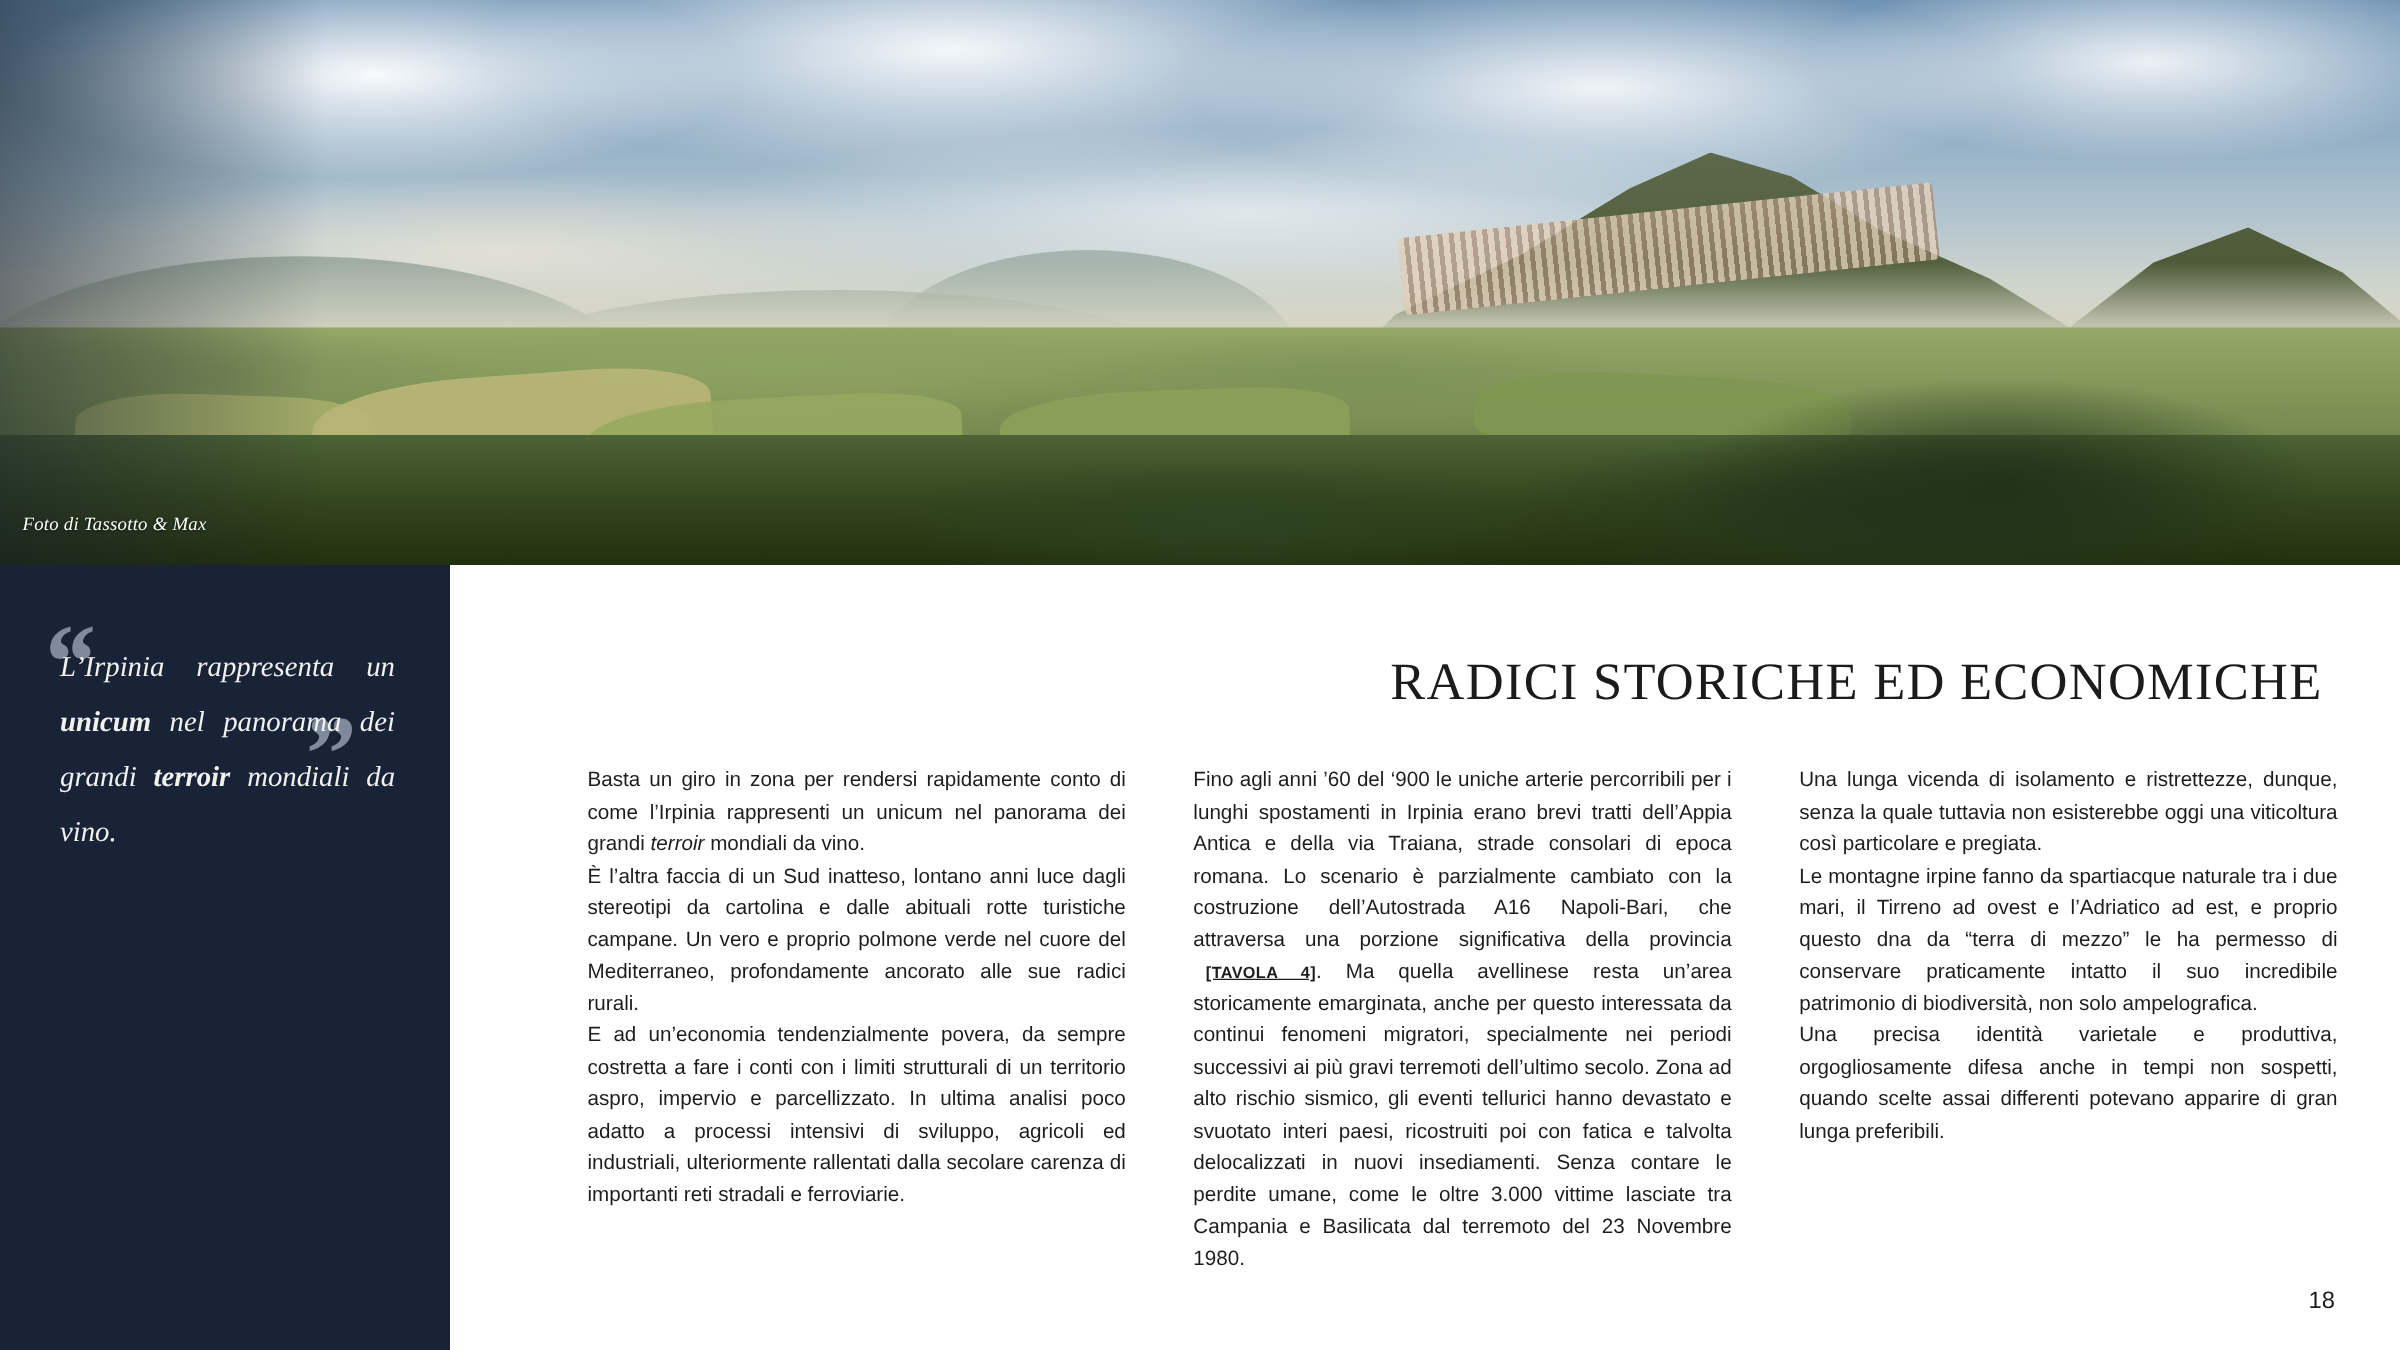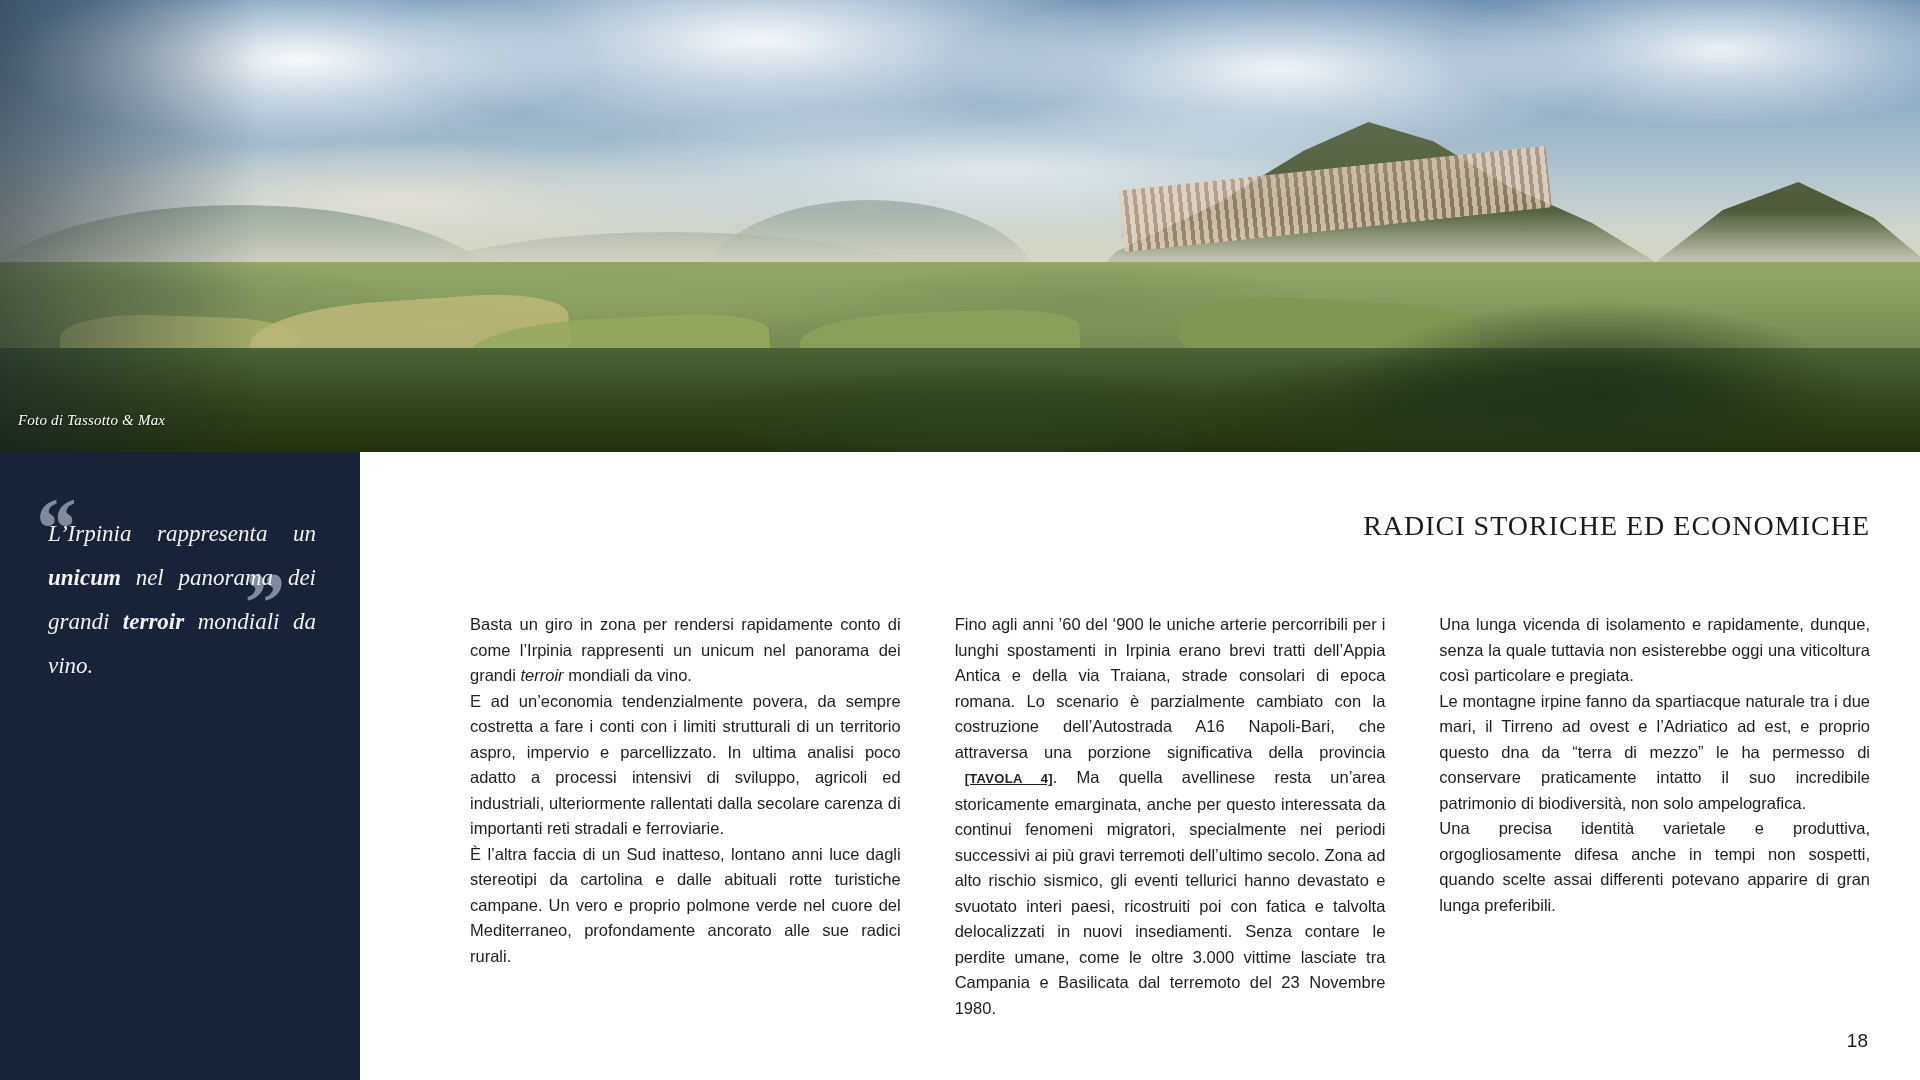--- a/index.html
+++ b/index.html
@@ -184,25 +184,25 @@
     top: 452px;
     width: 1560px;
     height: 628px;
     background: #ffffff;
   }
   .article-title {
     position: absolute;
     right: 50px;
     top: 58px;
     font-family: "Liberation Serif", serif;
-    font-size: 28px;
+    font-size: 42px;
     letter-spacing: 1px;
     color: #1b1b1b;
     font-weight: normal;
-    margin: 0;
+    margin: 12px;
     white-space: nowrap;
   }
   .columns {
     position: absolute;
     left: 110px;
     top: 160px;
     width: 1400px;
     display: flex;
     gap: 54px;
   }
@@ -264,30 +264,30 @@
     <div class="quote-text"><span>L’Irpinia rappresenta un </span><b>unicum</b><span> nel panorama dei grandi </span><b>terroir</b><span> mondiali da vino.</span></div>
   </div>
 
   <div class="article">
     <h1 class="article-title">RADICI STORICHE ED ECONOMICHE</h1>
 
     <div class="columns">
 
       <div class="col">
         <p><span>Basta un giro in zona per rendersi rapidamente conto di come l’Irpinia rappresenti un unicum nel panorama dei grandi </span><em>terroir</em><span> mondiali da vino.</span></p>
+        <p>È l’altra faccia di un Sud inatteso, lontano anni luce dagli stereotipi da cartolina e dalle abituali rotte turistiche campane. Un vero e proprio polmone verde nel cuore del Mediterraneo, profondamente ancorato alle sue radici rurali.</p>
         <p>E ad un’economia tendenzialmente povera, da sempre costretta a fare i conti con i limiti strutturali di un territorio aspro, impervio e parcellizzato. In ultima analisi poco adatto a processi intensivi di sviluppo, agricoli ed industriali, ulteriormente rallentati dalla secolare carenza di importanti reti stradali e ferroviarie.</p>
-        <p>È l’altra faccia di un Sud inatteso, lontano anni luce dagli stereotipi da cartolina e dalle abituali rotte turistiche campane. Un vero e proprio polmone verde nel cuore del Mediterraneo, profondamente ancorato alle sue radici rurali.</p>
       </div>
 
       <div class="col">
         <p><span>Fino agli anni ’60 del ‘900 le uniche arterie percorribili per i lunghi spostamenti in Irpinia erano brevi tratti dell’Appia Antica e della via Traiana, strade consolari di epoca romana. Lo scenario è parzialmente cambiato con la costruzione dell’Autostrada A16 Napoli-Bari, che attraversa una porzione significativa della provincia </span><span class="ref">[TAVOLA 4]</span><span>. Ma quella avellinese resta un’area storicamente emarginata, anche per questo interessata da continui fenomeni migratori, specialmente nei periodi successivi ai più gravi terremoti dell’ultimo secolo. Zona ad alto rischio sismico, gli eventi tellurici hanno devastato e svuotato interi paesi, ricostruiti poi con fatica e talvolta delocalizzati in nuovi insediamenti. Senza contare le perdite umane, come le oltre 3.000 vittime lasciate tra Campania e Basilicata dal terremoto del 23 Novembre 1980.</span></p>
       </div>
 
       <div class="col">
-        <p>Una lunga vicenda di isolamento e rapidamente, dunque, senza la quale tuttavia non esisterebbe oggi una viticoltura così particolare e pregiata.</p>
+        <p>Una lunga vicenda di isolamento e ristrettezze, dunque, senza la quale tuttavia non esisterebbe oggi una viticoltura così particolare e pregiata.</p>
         <p>Le montagne irpine fanno da spartiacque naturale tra i due mari, il Tirreno ad ovest e l’Adriatico ad est, e proprio questo dna da “terra di mezzo” le ha permesso di conservare praticamente intatto il suo incredibile patrimonio di biodiversità, non solo ampelografica.</p>
         <p>Una precisa identità varietale e produttiva, orgogliosamente difesa anche in tempi non sospetti, quando scelte assai differenti potevano apparire di gran lunga preferibili.</p>
       </div>
 
     </div>
 
     <div class="page-number">18</div>
   </div>
 
 </div>

